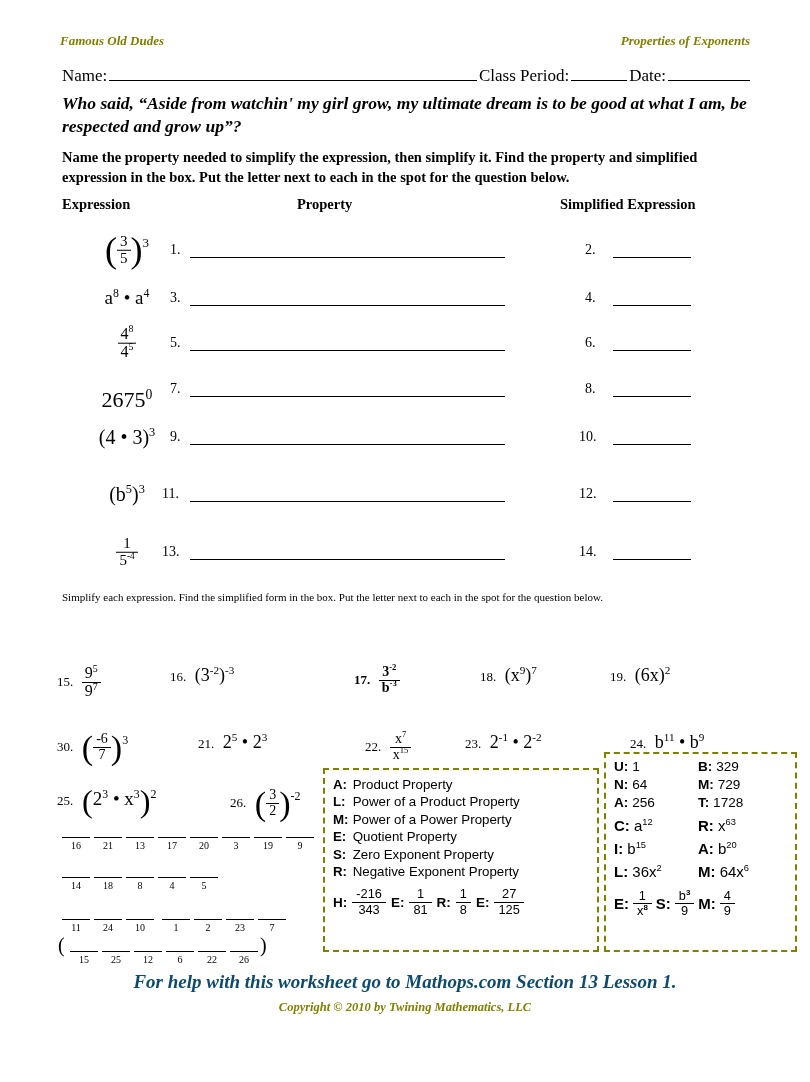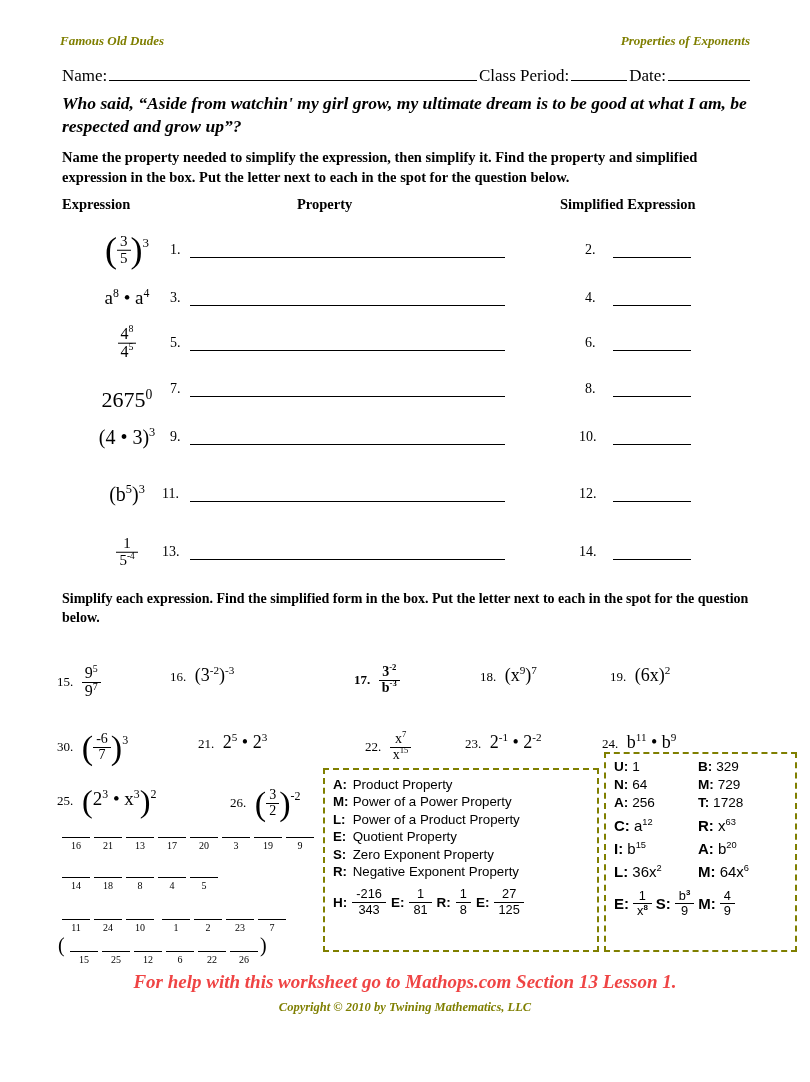--- a/index.html
+++ b/index.html
@@ -78,21 +78,21 @@
   
   .frac { display:inline-block; vertical-align:middle; text-align:center; line-height:1.05; }
   .frac .num { display:block; border-bottom:1.2px solid #000; padding:0 3px; }
   .frac .den { display:block; padding:0 3px; }
   sup { font-size:0.62em; vertical-align:super; line-height:0; }
   .paren { font-size:1.9em; vertical-align:middle; line-height:0.5; font-family:"Liberation Serif", serif; }
 
   
   .dir2 {
     position:absolute; top:590px; left:62px; width:688px;
-    font-weight:bold; font-size:14px; line-height:1.35;
+    font-weight:normal; font-size:11px; line-height:1.35;
   }
 
   
   .srow { position:absolute; left:50px; width:760px; }
   .sitem { position:absolute; font-size:18px; white-space:nowrap; }
   .sitem .n { font-size:13px; vertical-align:baseline; margin-right:4px; }
 
   
   .ansblock { position:absolute; left:62px; top:824px; width:265px; }
   .ansrow { position:relative; height:40px; }
@@ -127,21 +127,21 @@
     display:grid; grid-template-columns:84px auto; row-gap:3px;
   }
   .agrid .k { font-weight:bold; }
   .agrid .cellpair { white-space:nowrap; }
   .agrid-big { font-size:15px; }
   .arow2 { font-family:"Liberation Sans", sans-serif; font-size:15px; display:flex; align-items:center; }
 
   
   .foot1 {
     position:absolute; top:971px; left:0; width:810px; text-align:center;
-    color:#ef4444; font-style:italic; font-weight:bold; font-size:19px;
+    color:#0c4a6e; font-style:italic; font-weight:bold; font-size:19px;
   }
   .foot2 {
     position:absolute; top:1000px; left:0; width:810px; text-align:center;
     color:#7f7f00; font-style:italic; font-weight:bold; font-size:12.5px;
   }
   .foot3 {
     position:absolute; top:1046px; left:0; width:810px; text-align:center;
     color:#7f7f00; font-style:italic; font-weight:bold; font-size:16px;
   }
 </style>
@@ -282,21 +282,21 @@
       2<sup>5</sup> • 2<sup>3</sup>
     </span>
     <span class="sitem" style="left:315px;">
       <span class="n">22.</span>
       <span class="frac" style="font-size:14px"><span class="num">x<sup>7</sup></span><span class="den">x<sup>15</sup></span></span>
     </span>
     <span class="sitem" style="left:415px;">
       <span class="n">23.</span>
       2<sup>-1</sup> • 2<sup>-2</sup>
     </span>
-    <span class="sitem" style="left:552px;text-align:center;">
+    <span class="sitem" style="left:580px;text-align:center;">
       <span class="n">24.</span>
       b<sup>11</sup> • b<sup>9</sup>
     </span>
   </div>
 
   <div class="srow" style="top:788px">
     <span class="sitem" style="left:7px; font-size:19px;">
       <span class="n">25.</span>
       <span class="paren" style="font-size:1.7em">(</span>2<sup>3</sup> • x<sup>3</sup><span class="paren" style="font-size:1.7em">)</span><sup style="font-size:12px">2</sup>
     </span>
@@ -423,22 +423,22 @@
           <span class="ln"></span>
           <span class="nm">26</span>
         </span>
       <span class="paren-r" style="left:198px; top:-2px;">)</span>
     </div>
   </div>
 
   <div class="dbox" id="prop-box">
     <div class="plist">
       <div><span class="k">A:</span> <span>Product Property</span></div>
+      <div><span class="k">L:</span> <span>Power of a Product Property</span></div>
       <div><span class="k">M:</span> <span>Power of a Power Property</span></div>
-      <div><span class="k">L:</span> <span>Power of a Product Property</span></div>
       <div><span class="k">E:</span> <span>Quotient Property</span></div>
       <div><span class="k">S:</span> <span>Zero Exponent Property</span></div>
       <div><span class="k">R:</span> <span>Negative Exponent Property</span></div>
     </div>
     <div class="pfracs">
       <span class="k">H:</span>
       <span class="sfrac">
           <span class="n">-216</span>
           <span class="d">343</span>
         </span>

